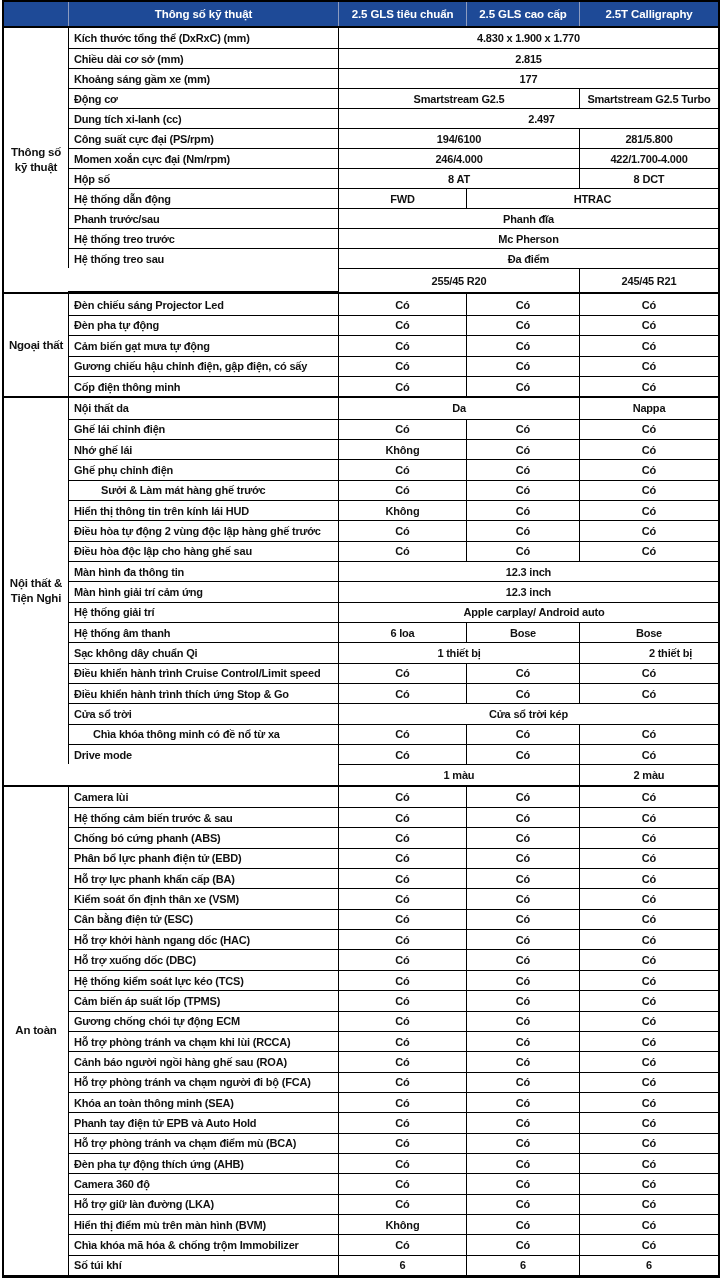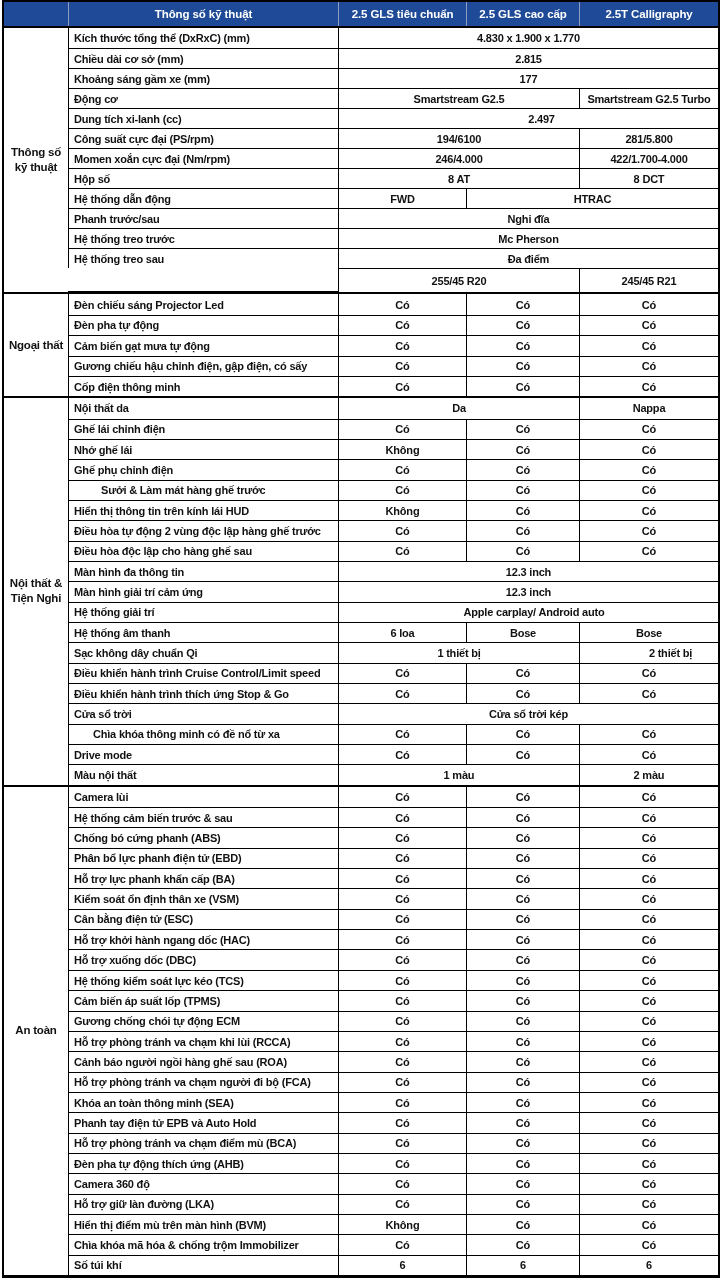--- a/index.html
+++ b/index.html
@@ -103,21 +103,21 @@
           <div class="cell label-cell rt" style="grid-area: 7 / 2;">Momen xoắn cực đại (Nm/rpm)</div>
           <div class="cell value-cell rt" style="grid-area: 7 / 3 / auto / span 2;">246/4.000</div>
           <div class="cell value-cell rt" style="grid-area: 7 / 5 / auto / span 1;">422/1.700-4.000</div>
           <div class="cell label-cell rt" style="grid-area: 8 / 2;">Hộp số</div>
           <div class="cell value-cell rt" style="grid-area: 8 / 3 / auto / span 2;">8 AT</div>
           <div class="cell value-cell rt" style="grid-area: 8 / 5 / auto / span 1;">8 DCT</div>
           <div class="cell label-cell rt" style="grid-area: 9 / 2;">Hệ thống dẫn động</div>
           <div class="cell value-cell rt" style="grid-area: 9 / 3 / auto / span 1;">FWD</div>
           <div class="cell value-cell rt" style="grid-area: 9 / 4 / auto / span 2;">HTRAC</div>
           <div class="cell label-cell rt" style="grid-area: 10 / 2;">Phanh trước/sau</div>
-          <div class="cell value-cell rt" style="grid-area: 10 / 3 / auto / span 3;">Nghi đĩa</div>
+          <div class="cell value-cell rt" style="grid-area: 10 / 3 / auto / span 3;">Phanh đĩa</div>
           <div class="cell label-cell rt" style="grid-area: 11 / 2;">Hệ thống treo trước</div>
           <div class="cell label-cell rt" style="grid-area: 12 / 2;">Hệ thống treo sau</div>
           <div class="cell value-cell rt" style="grid-area: 11 / 3 / auto / span 3;">Mc Pherson</div>
           <div class="cell value-cell rt" style="grid-area: 12 / 3 / auto / span 3;">Đa điểm</div>
           <div class="cell label-cell rt" style="grid-area: 13 / 2; margin-top: 23px;">Thông số lốp</div>
           <div class="cell value-cell rt" style="grid-area: 13 / 3 / auto / span 2;">255/45 R20</div>
           <div class="cell value-cell rt" style="grid-area: 13 / 5 / auto / span 1;">245/45 R21</div>
         </div><div class="section" style="flex-grow: 5; grid-template-rows: repeat(5, 1fr);">
           <div class="group-cell" style="grid-row: 1 / span 5;">Ngoại thất</div>
           <div class="cell label-cell" style="grid-area: 1 / 2;">Đèn chiếu sáng Projector Led</div>
@@ -197,21 +197,20 @@
           <div class="cell label-cell rt" style="grid-area: 16 / 2;">Cửa sổ trời</div>
           <div class="cell value-cell rt" style="grid-area: 16 / 3 / auto / span 3;">Cửa sổ trời kép</div>
           <div class="cell label-cell rt" style="grid-area: 17 / 2; padding-left: 24px;">Chìa khóa thông minh có đề nổ từ xa</div>
           <div class="cell value-cell rt" style="grid-area: 17 / 3 / auto / span 1;">Có</div>
           <div class="cell value-cell rt" style="grid-area: 17 / 4 / auto / span 1;">Có</div>
           <div class="cell value-cell rt" style="grid-area: 17 / 5 / auto / span 1;">Có</div>
           <div class="cell label-cell rt" style="grid-area: 18 / 2;">Drive mode</div>
           <div class="cell value-cell rt" style="grid-area: 18 / 3 / auto / span 1;">Có</div>
           <div class="cell value-cell rt" style="grid-area: 18 / 4 / auto / span 1;">Có</div>
           <div class="cell value-cell rt" style="grid-area: 18 / 5 / auto / span 1;">Có</div>
-          <div class="cell label-cell rt" style="grid-area: 19 / 2;">Màu nội thất</div>
           <div class="cell value-cell rt" style="grid-area: 19 / 3 / auto / span 2;">1 màu</div>
           <div class="cell value-cell rt" style="grid-area: 19 / 5 / auto / span 1;">2 màu</div>
         </div><div class="section" style="flex-grow: 24; grid-template-rows: repeat(24, 1fr);">
           <div class="group-cell" style="grid-row: 1 / span 24;">An toàn</div>
           <div class="cell label-cell" style="grid-area: 1 / 2;">Camera lùi</div>
           <div class="cell value-cell" style="grid-area: 1 / 3 / auto / span 1;">Có</div>
           <div class="cell value-cell" style="grid-area: 1 / 4 / auto / span 1;">Có</div>
           <div class="cell value-cell" style="grid-area: 1 / 5 / auto / span 1;">Có</div>
           <div class="cell label-cell rt" style="grid-area: 2 / 2;">Hệ thống cảm biến trước &amp; sau</div>
           <div class="cell value-cell rt" style="grid-area: 2 / 3 / auto / span 1;">Có</div>

